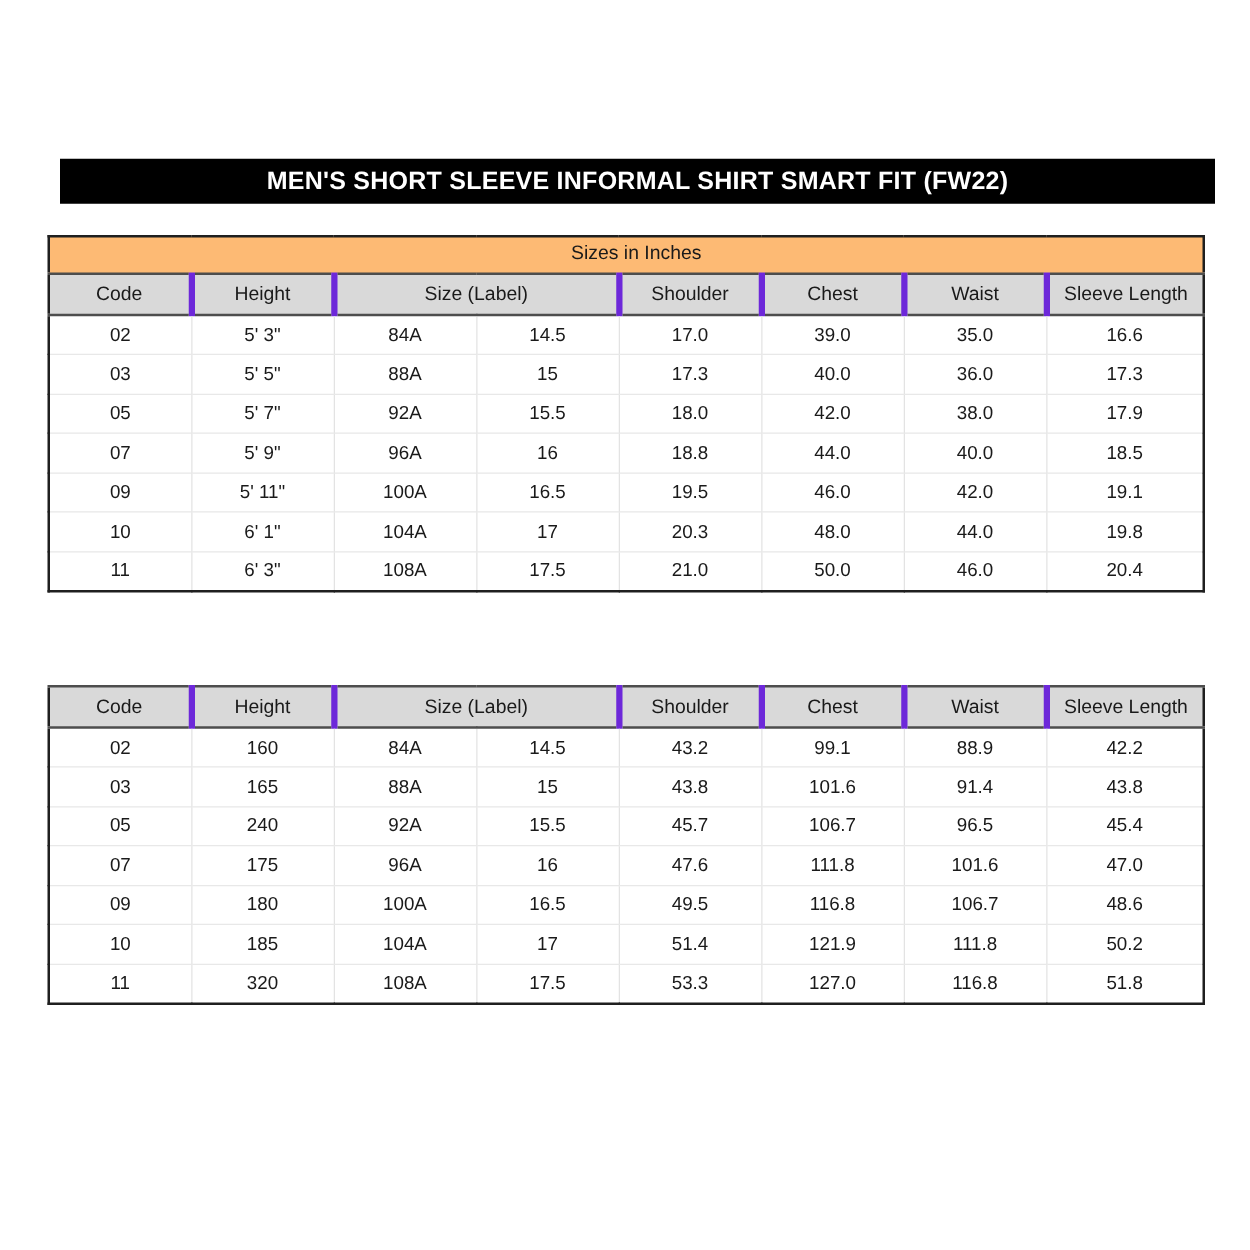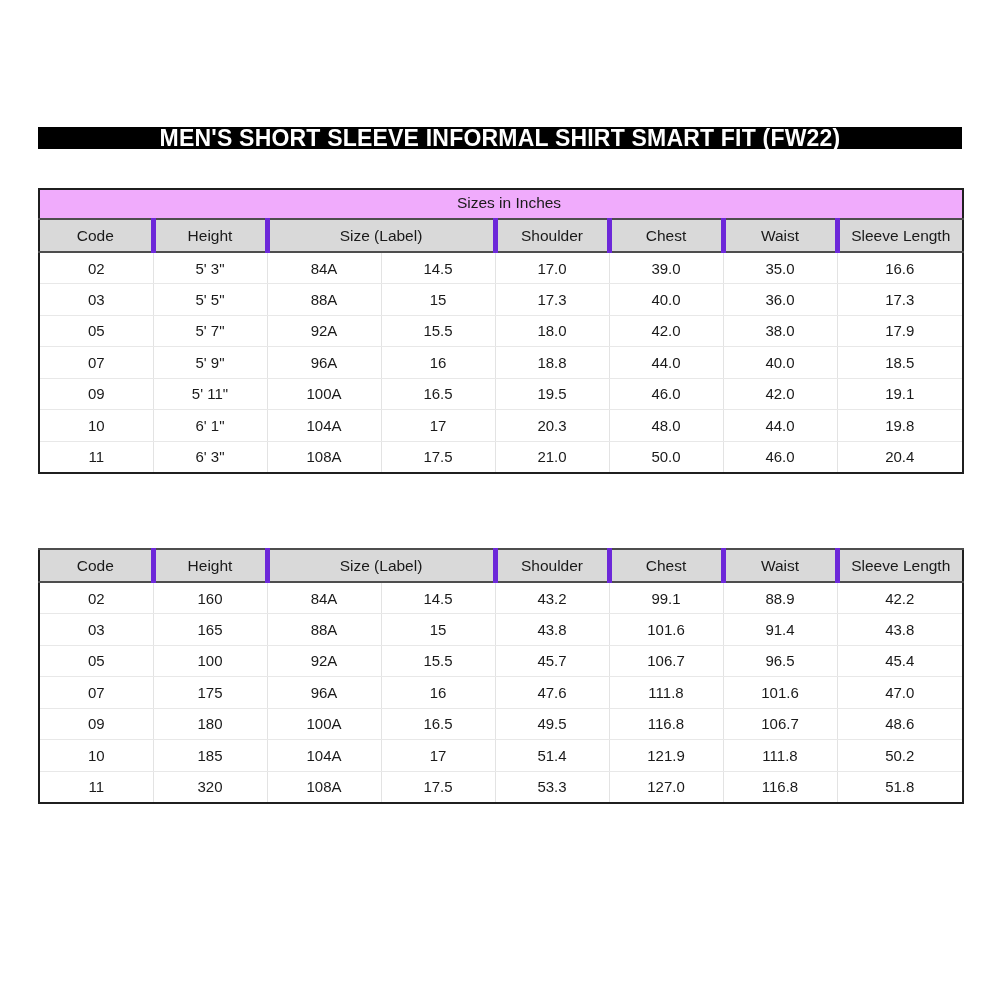--- a/index.html
+++ b/index.html
@@ -5,49 +5,49 @@
   * { margin: 0; padding: 0; box-sizing: border-box; }
   html, body {
     width: 1000px; height: 1000px;
     background: #ffffff;
     font-family: "Liberation Sans", sans-serif;
     color: #1a1a1a;
     position: relative;
   }
   .banner {
     position: absolute;
-    left: 38px; top: 127px;
-    width: 924px; height: 22px;
+    left: 48px; top: 127px;
+    width: 924px; height: 36px;
     background: #000000;
     color: #ffffff;
     display: flex;
     align-items: center;
     justify-content: center;
-    font-size: 23px;
+    font-size: 20px;
     font-weight: bold;
     letter-spacing: 0.2px;
   }
   .size-table {
     position: absolute;
     left: 38px;
     width: 924px;
     border-collapse: collapse;
     table-layout: fixed;
     border: 2px solid #1f1f1f;
     font-size: 15px;
   }
   .size-table.inches { top: 188px; }
   .size-table.cm     { top: 548px; }
   .size-table col { width: 114px; }
   .size-table col.last { width: 126px; }
   .table-title-cell {
     text-align: center;
     height: 30px;
     font-size: 15.5px;
-    background: #f0abfc;
+    background: #fdba74;
     padding: 2px 0 4px 16px;
   }
   .header-row th {
     background: #d9d9d9;
     font-weight: normal;
     font-size: 15.5px;
     height: 33px;
     text-align: center;
     border-top: 2px solid #4d4d4d;
     border-bottom: 2px solid #4d4d4d;
@@ -208,21 +208,21 @@
         <td>165</td>
         <td>88A</td>
         <td>15</td>
         <td>43.8</td>
         <td>101.6</td>
         <td>91.4</td>
         <td>43.8</td>
       </tr>
       <tr>
         <td>05</td>
-        <td>100</td>
+        <td>240</td>
         <td>92A</td>
         <td>15.5</td>
         <td>45.7</td>
         <td>106.7</td>
         <td>96.5</td>
         <td>45.4</td>
       </tr>
       <tr>
         <td>07</td>
         <td>175</td>

